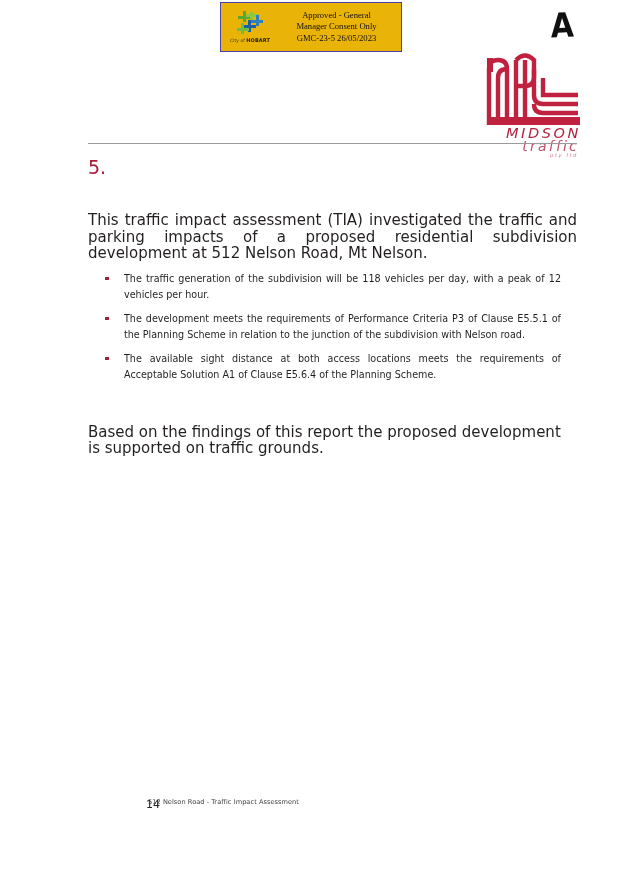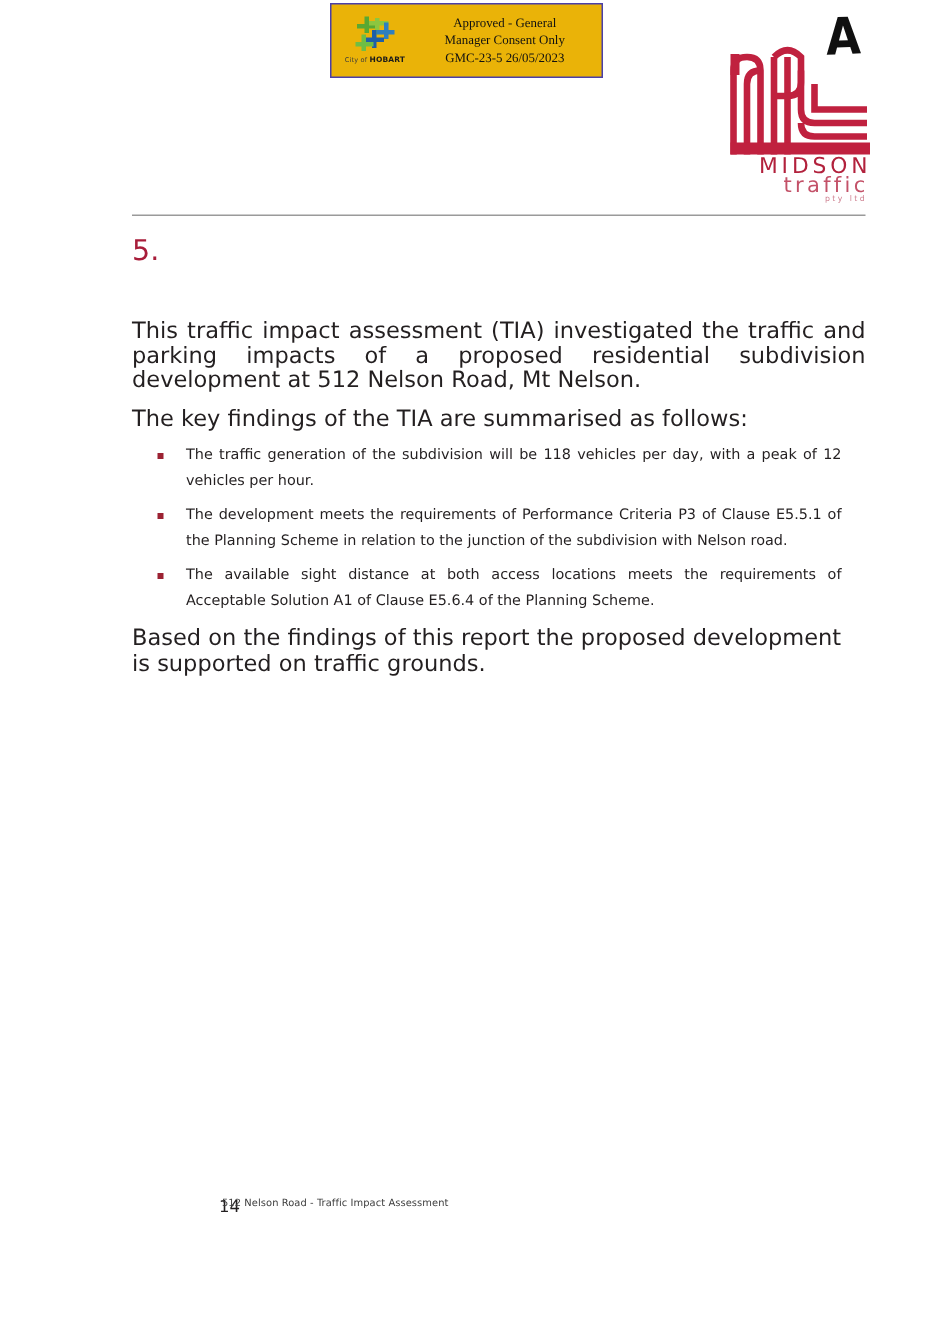--- a/index.html
+++ b/index.html
@@ -79,23 +79,24 @@
     font-weight: 600;
     color: #101010;
     font-family: "DejaVu Sans", sans-serif;
     transform: scaleX(.88) rotate(-2deg);
   }
 
   
   #company-logo {
     position: absolute;
     left: 483px;
-    top: 25px;
+    top: 47px;
     width: 98px;
     height: 108px;
+    font-style: italic;
   }
   #logo-mark { position: absolute; left: 0; top: 0; }
   #logo-wordmark {
     position: absolute;
     left: 0;
     top: 78px;
     width: 98px;
     text-align: right;
   }
   #logo-name {
@@ -152,21 +153,21 @@
   #heading-number { width: 56px; flex: 0 0 56px; }
   #heading-title { letter-spacing: .2px; }
 
   .body-paragraph {
     font-size: 15px;
     line-height: 16.5px;
     text-align: justify;
     margin: 0 0 9px 0;
     color: #231f20;
   }
-  #closing-paragraph { margin-top: 8px; text-align: left; }
+  #closing-paragraph { margin-top: 40px; text-align: left; }
 
   #findings-list {
     list-style: none;
     margin: 2px 16px 0 0;
     padding: 0;
   }
   #findings-list li {
     position: relative;
     padding-left: 36px;
     font-size: 9.6px;
@@ -269,21 +270,20 @@
 <div id="header-rule"></div>
 
 <div id="content">
 
   <h1 id="section-heading">
     <span id="heading-number">5.</span>
   </h1>
 
   <p class="body-paragraph">This traffic impact assessment (TIA) investigated the traffic and parking impacts of a proposed residential subdivision development at 512 Nelson Road, Mt Nelson.</p>
 
-  <p class="body-paragraph">The key findings of the TIA are summarised as follows:</p>
 
   <ul id="findings-list">
     <li>
       <span class="bullet-square"></span>
       <span>The traffic generation of the subdivision will be 118 vehicles per day, with a peak of 12 vehicles per hour.</span>
     </li>
     <li>
       <span class="bullet-square"></span>
       <span>The development meets the requirements of Performance Criteria P3 of Clause E5.5.1 of the Planning Scheme in relation to the junction of the subdivision with Nelson road.</span>
     </li>

